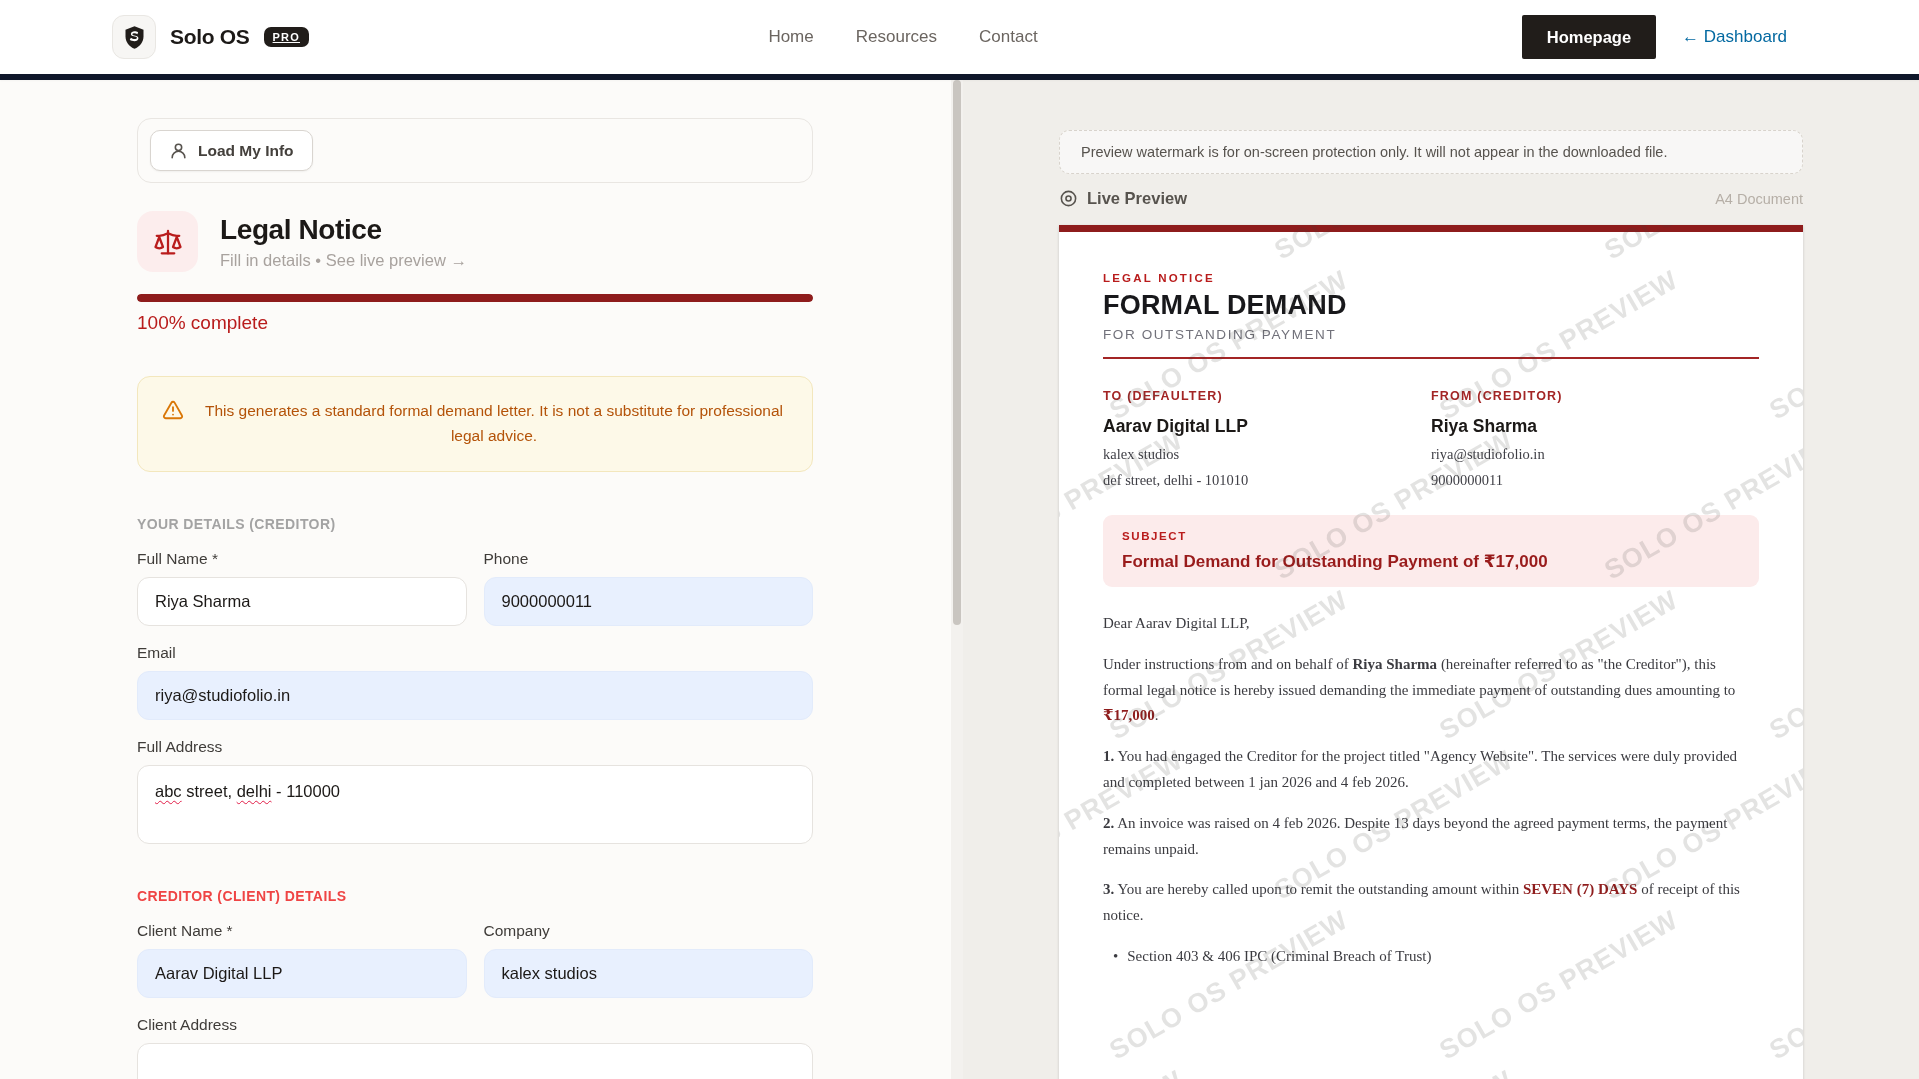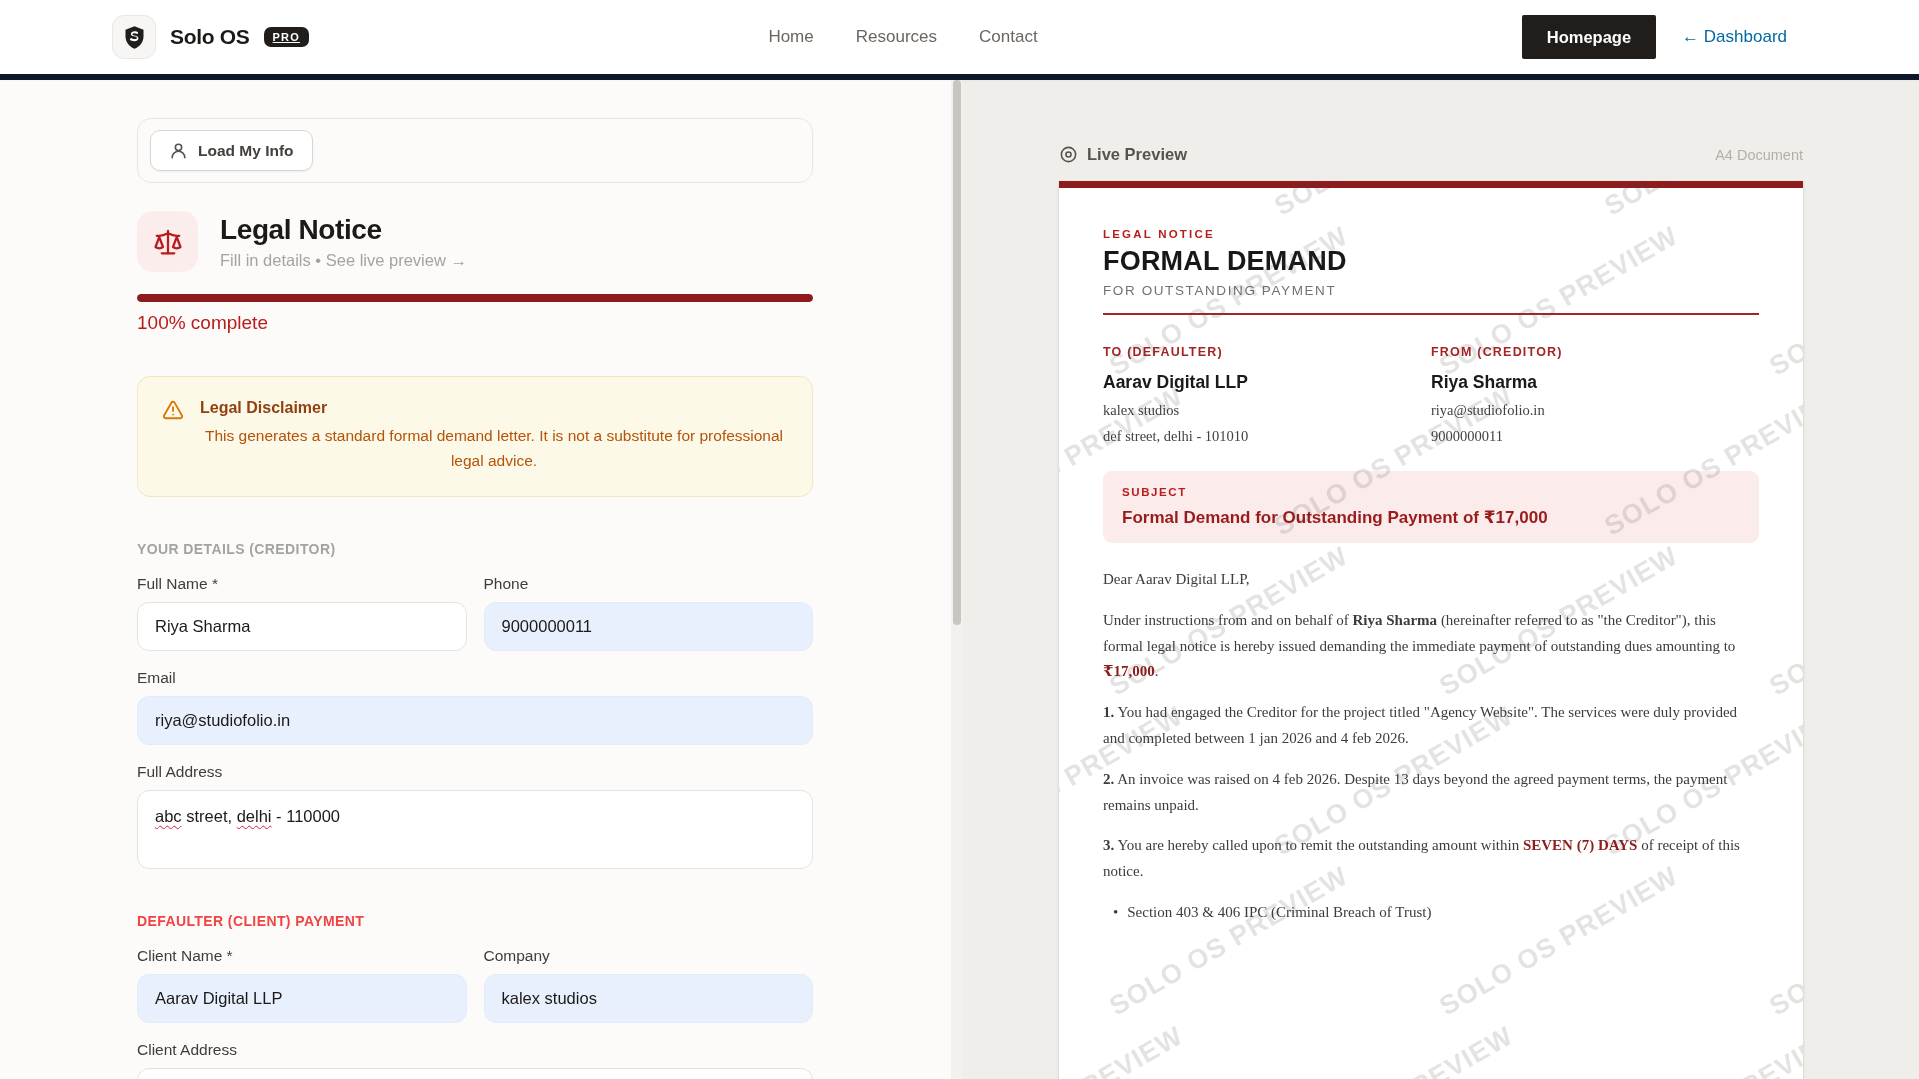--- a/index.html
+++ b/index.html
@@ -164,21 +164,20 @@
 
         <div class="disclaimer">
           <span>
             <svg width="22" height="22" viewBox="0 0 24 24" fill="none" stroke="#d97706" stroke-width="2" stroke-linecap="round" stroke-linejoin="round">
               <path d="m21.73 18-8-14a2 2 0 0 0-3.46 0l-8 14A2 2 0 0 0 4 21h16a2 2 0 0 0 1.73-3Z"></path>
               <path d="M12 9v4"></path>
                 <path d="M12 17h.01"></path>
             </svg>
           </span>
           <div>
-            <div class="disc-title">Legal Disclaimer</div>
             <div class="disc-body">This generates a standard formal demand letter. It is not a substitute for professional legal advice.</div>
           </div>
         </div>
 
         <div class="section-label gray">YOUR DETAILS (CREDITOR)</div>
 
         <div class="field-row">
           <div class="field">
             <label>Full Name *</label>
             <input value="Riya Sharma" style="">
@@ -192,21 +191,21 @@
         <div class="field">
           <label>Email</label>
           <input class="filled" value="riya@studiofolio.in" style="">
         </div>
 
         <div class="field">
           <label>Full Address</label>
           <div class="textarea"><span class="seg-sp">abc</span><span> street, </span><span class="seg-sp">delhi</span><span> - 110000</span></div>
         </div>
 
-        <div class="section-label red">DEFAULTER (CLIENT) PAYMENT</div>
+        <div class="section-label red">CREDITOR (CLIENT) DETAILS</div>
 
         <div class="field-row">
           <div class="field">
             <label>Client Name *</label>
             <input class="filled" value="Aarav Digital LLP" style="">
           </div>
           <div class="field">
             <label>Company</label>
             <input class="filled" value="kalex studios" style="">
           </div>
@@ -219,20 +218,21 @@
 
       </div>
     </section>
 
     <div class="v-scrollbar">
       <div class="thumb"></div>
     </div>
 
     <section class="right-panel">
 
+      <div class="notice-box">Preview watermark is for on-screen protection only. It will not appear in the downloaded file.</div>
 
       <div class="preview-row">
         <span>
           <svg width="19" height="19" viewBox="0 0 24 24" fill="none" stroke="#57534e" stroke-width="2">
             <circle cx="12" cy="12" r="9"></circle>
               <circle cx="12" cy="12" r="3.2"></circle>
           </svg>
         </span>
         <span class="preview-label">Live Preview</span>
         <span class="doc-type">A4 Document</span>

